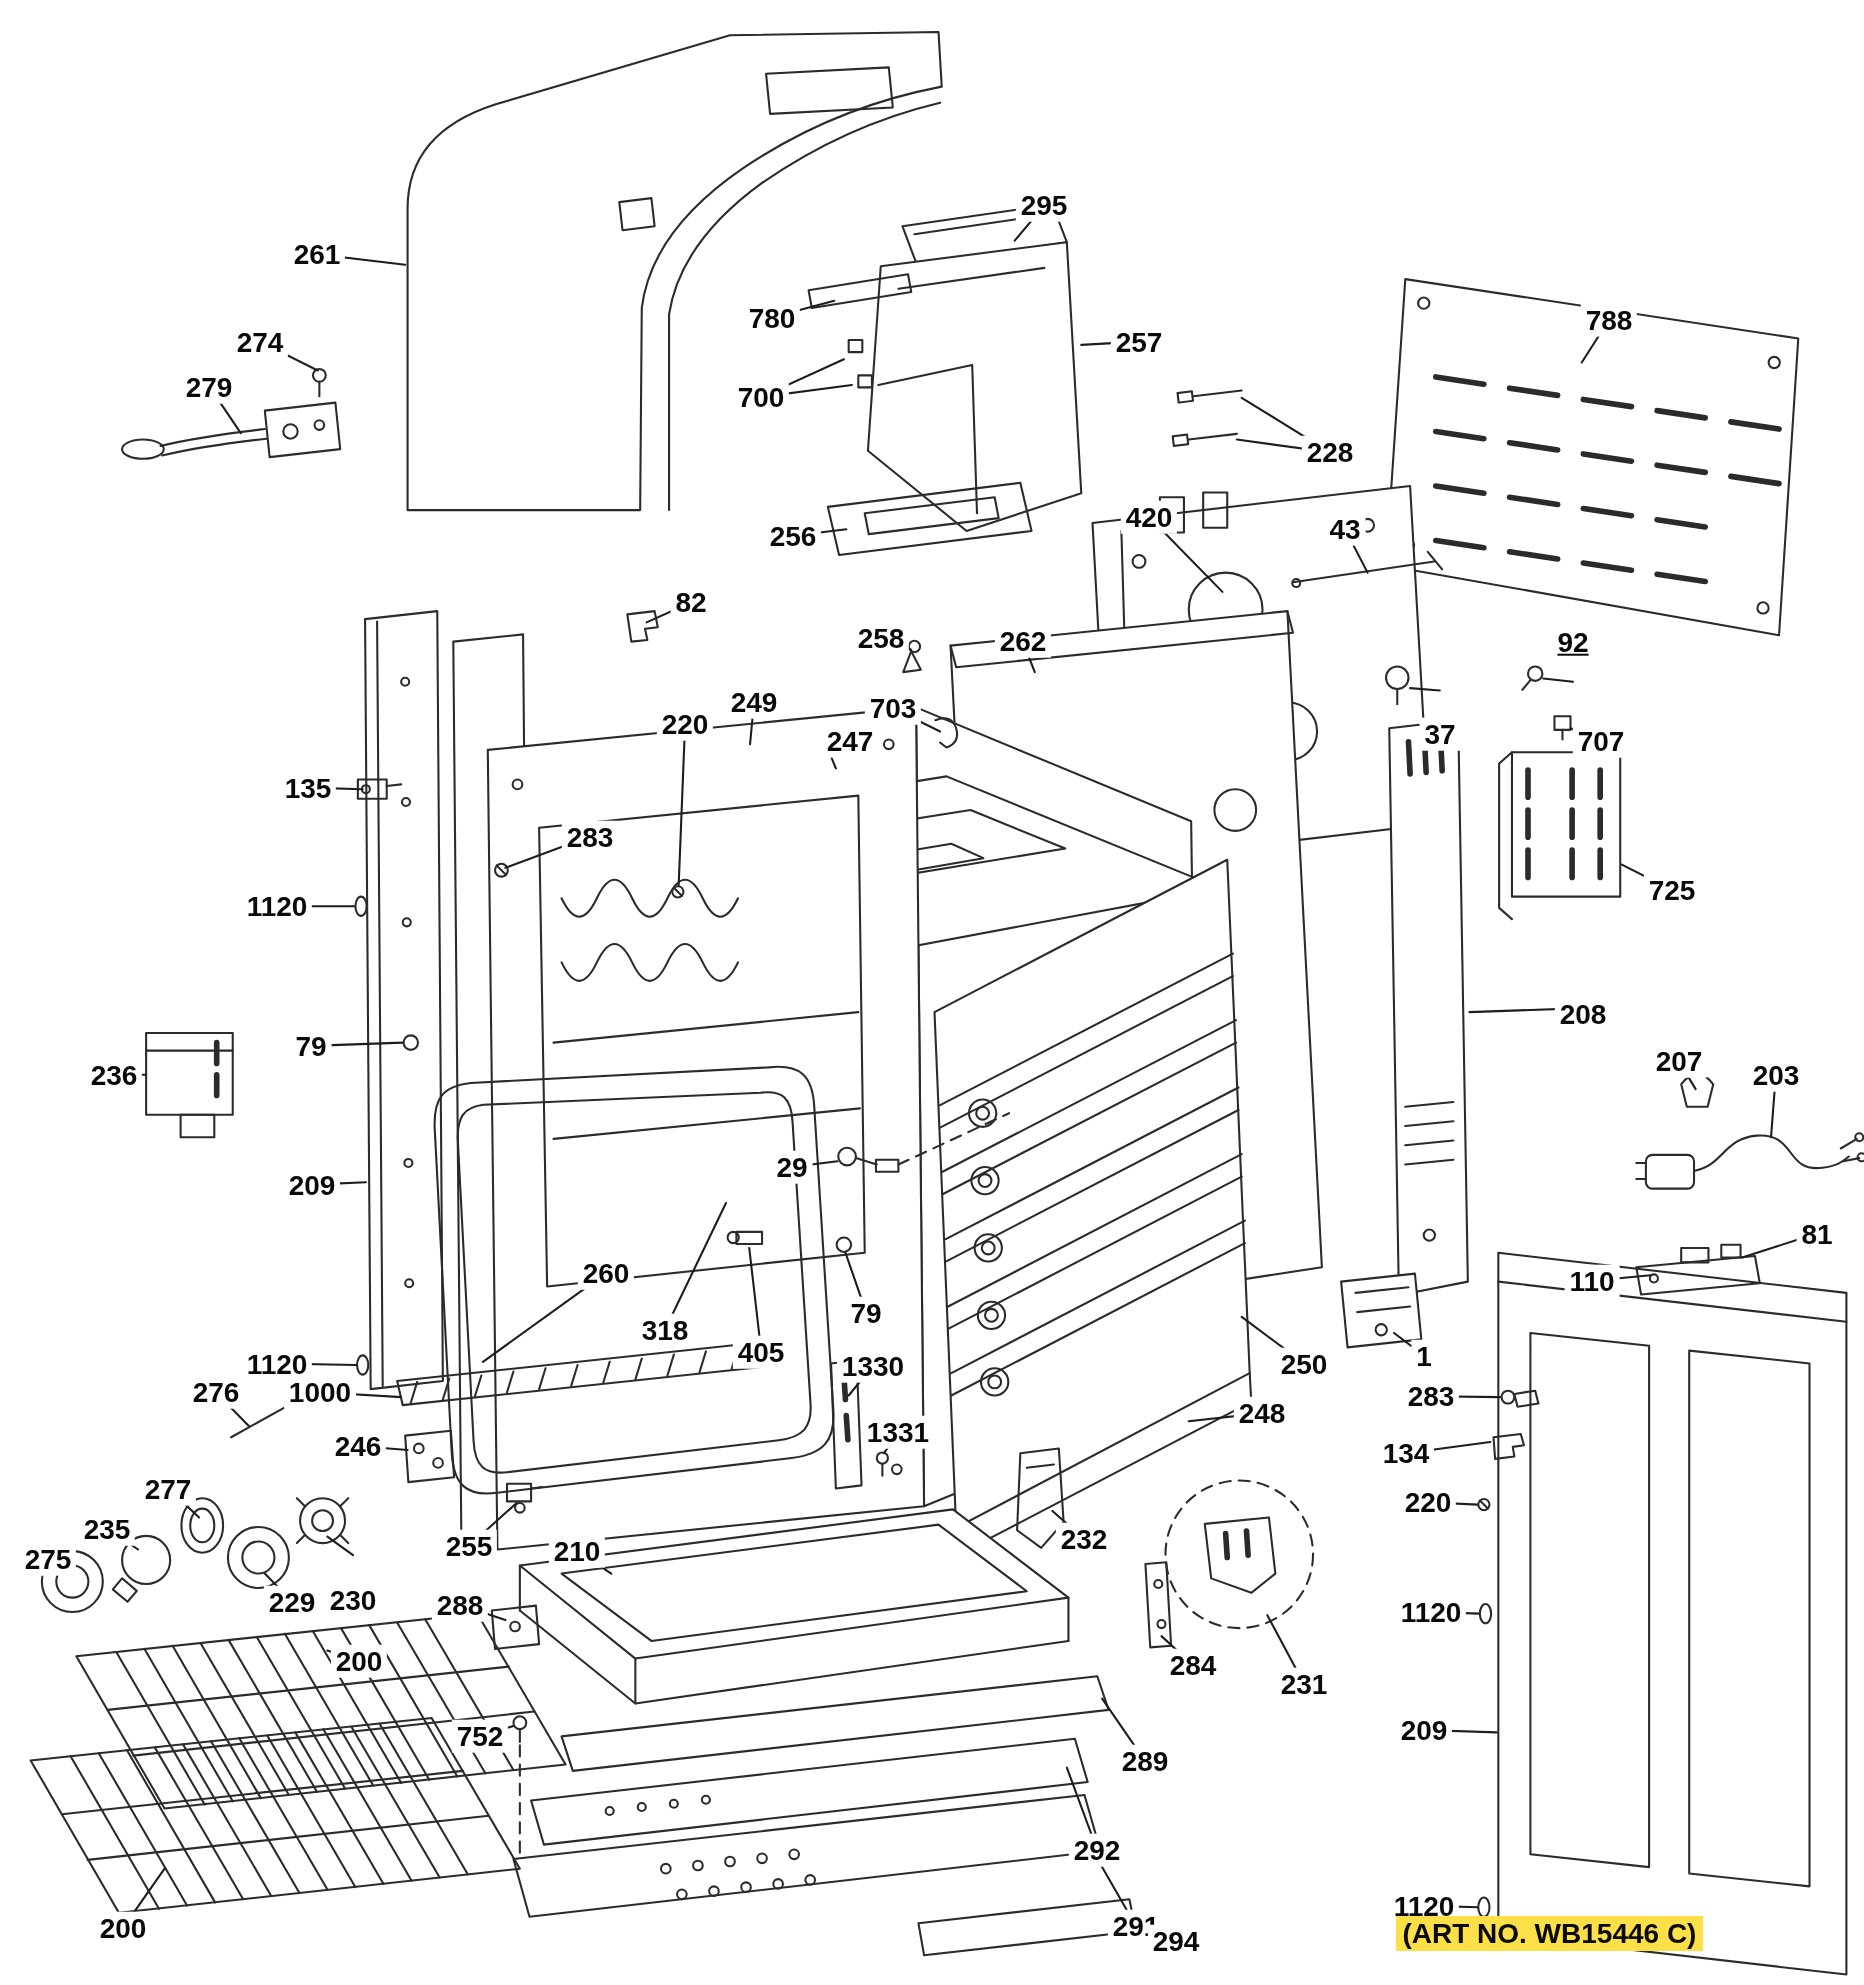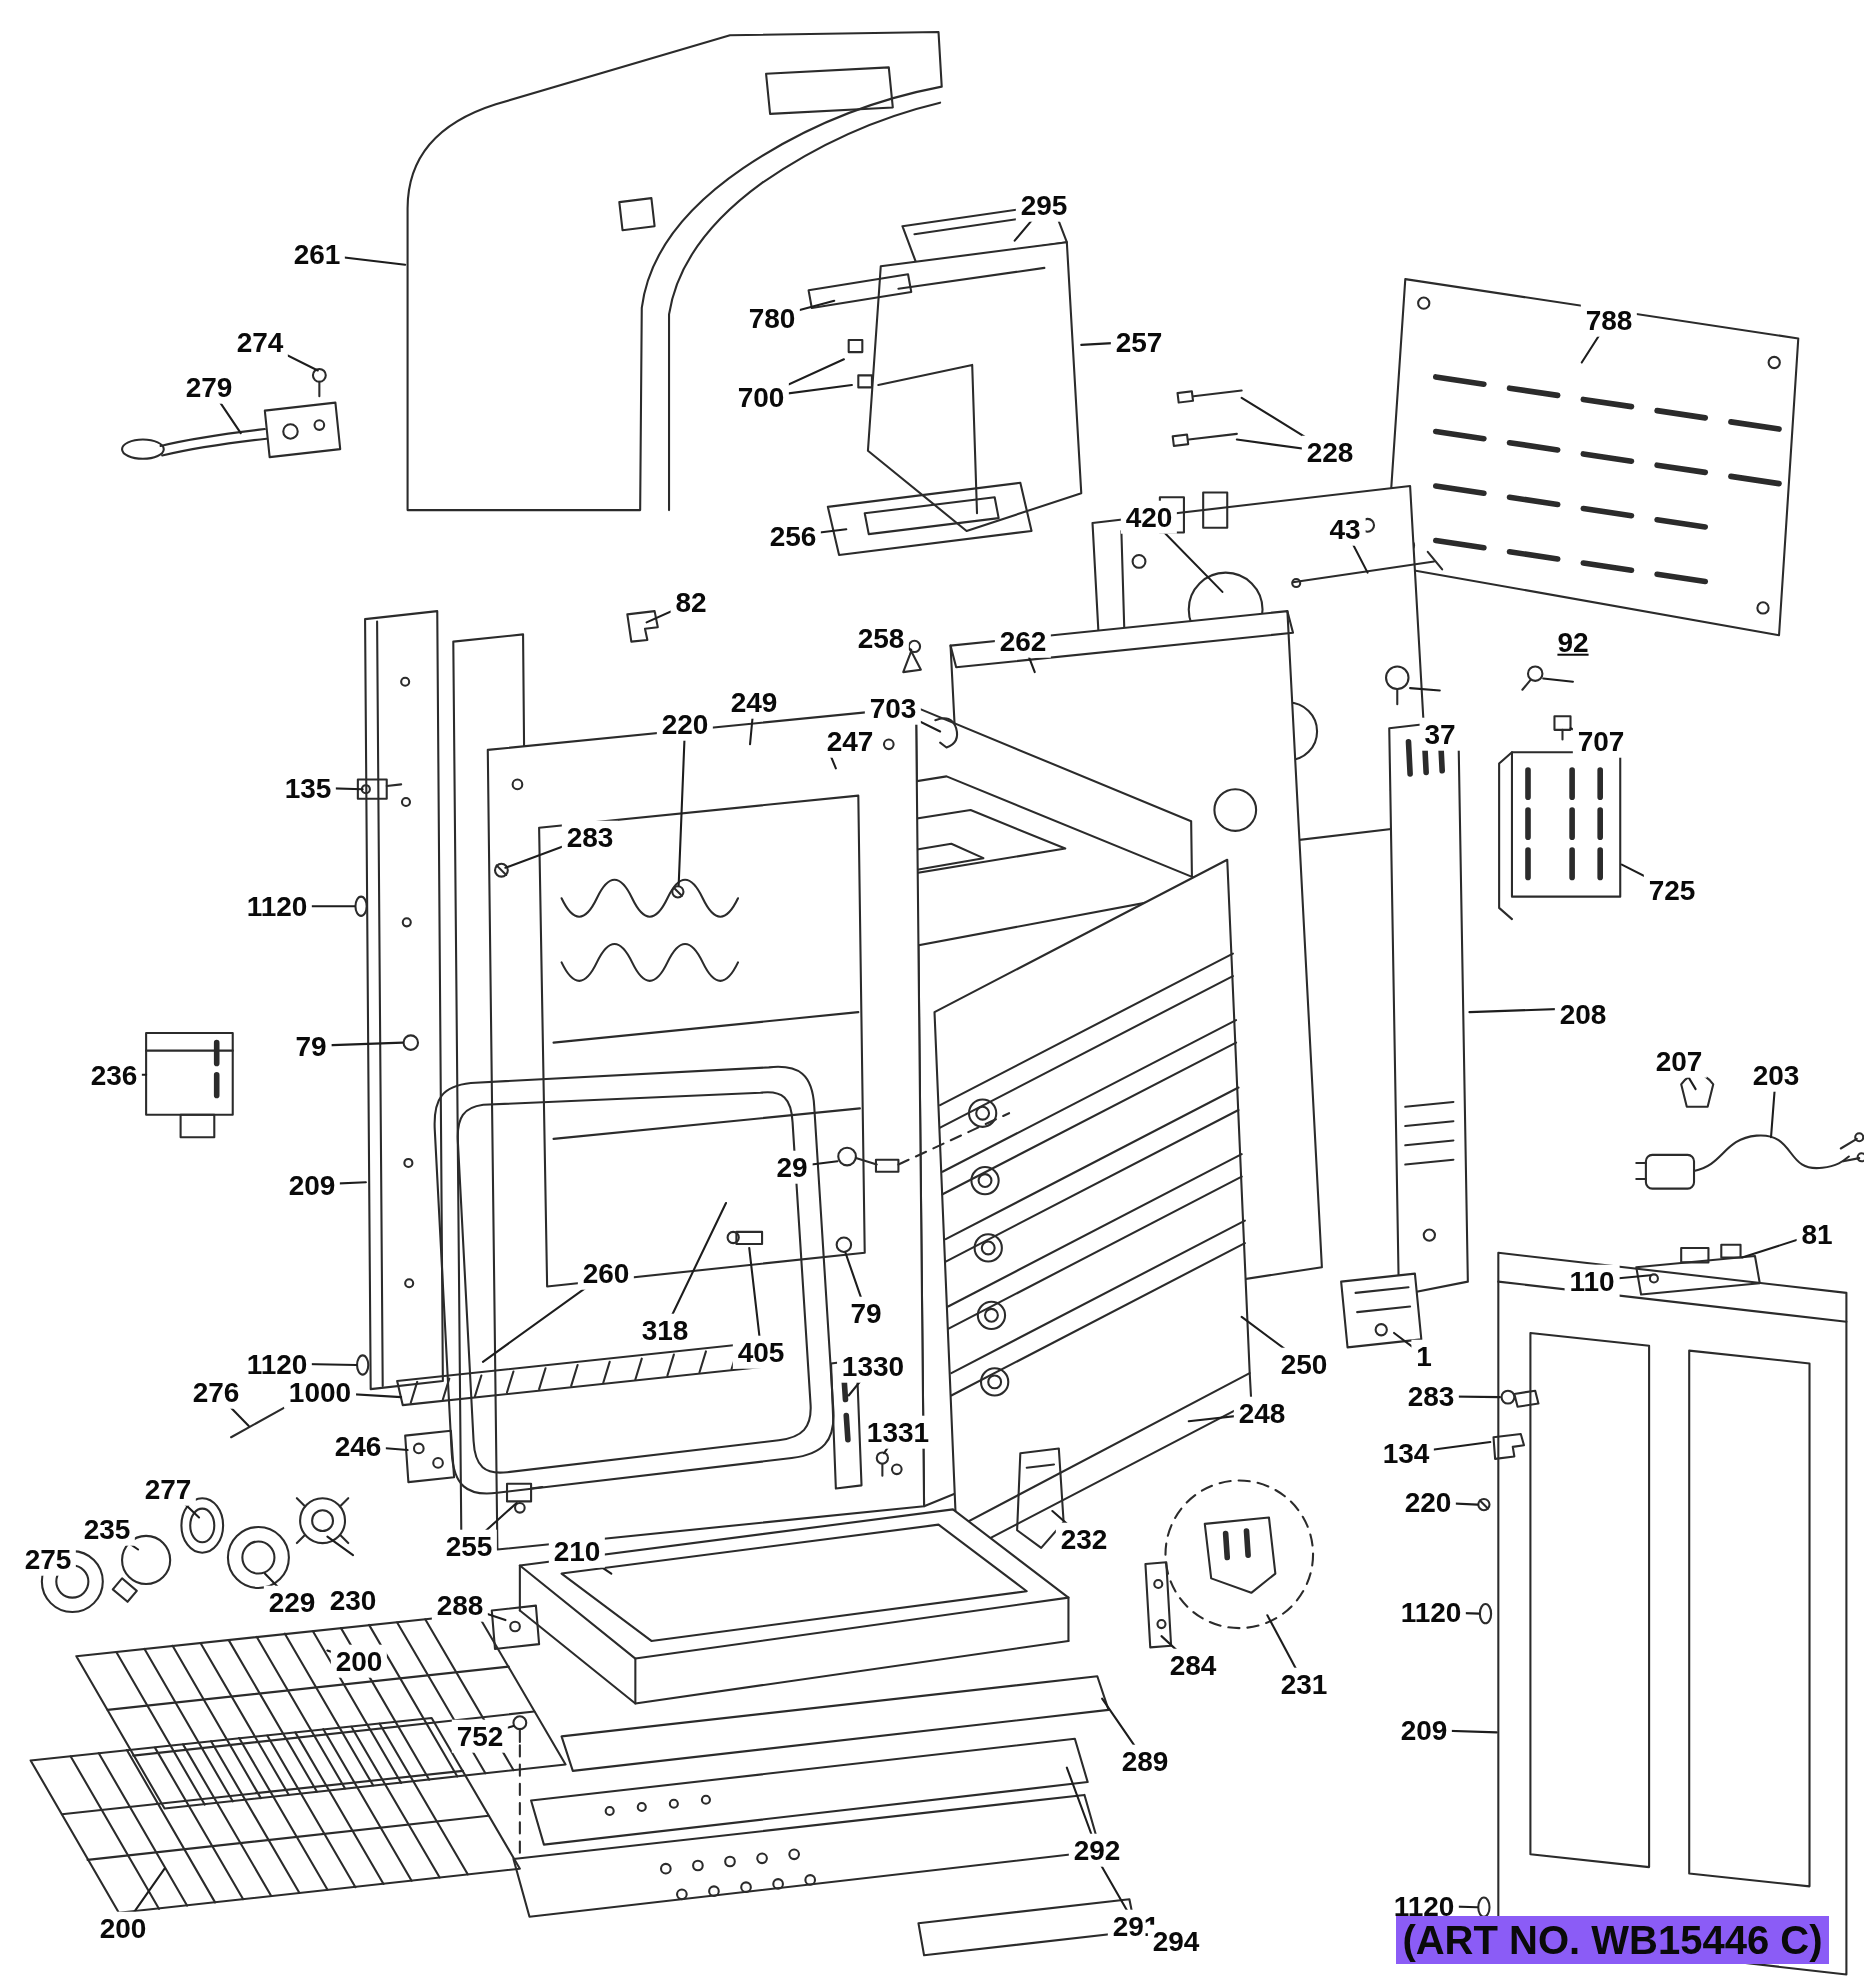--- a/index.html
+++ b/index.html
@@ -15,21 +15,21 @@
   #art .slot{stroke-width:7;}
   #art .dash{stroke-dasharray:14 10;}
   #leaders line{stroke:#1d1d1d;stroke-width:2.6;}
   .part-label{
     position:absolute;transform:translate(-50%,-50%);
     font-weight:bold;font-size:28px;line-height:1.05;color:#0a0a0a;
     background:#ffffff;padding:1.6px 4.8px;white-space:nowrap;z-index:3;
   }
   .art-note{
     position:absolute;left:1396px;top:1916px;z-index:3;
-    font-weight:bold;font-size:40px;color:#0a0a0a;background:#8b5cf6;padding:1.6px 6.4px;
+    font-weight:bold;font-size:28px;color:#0a0a0a;background:#fde047;padding:1.6px 6.4px;
   }
 </style>
 </head>
 <body>
 
 <div id="canvas">
 
   <svg id="art" viewBox="0 0 2325 2475">
     <defs>
       <g id="rackp">

